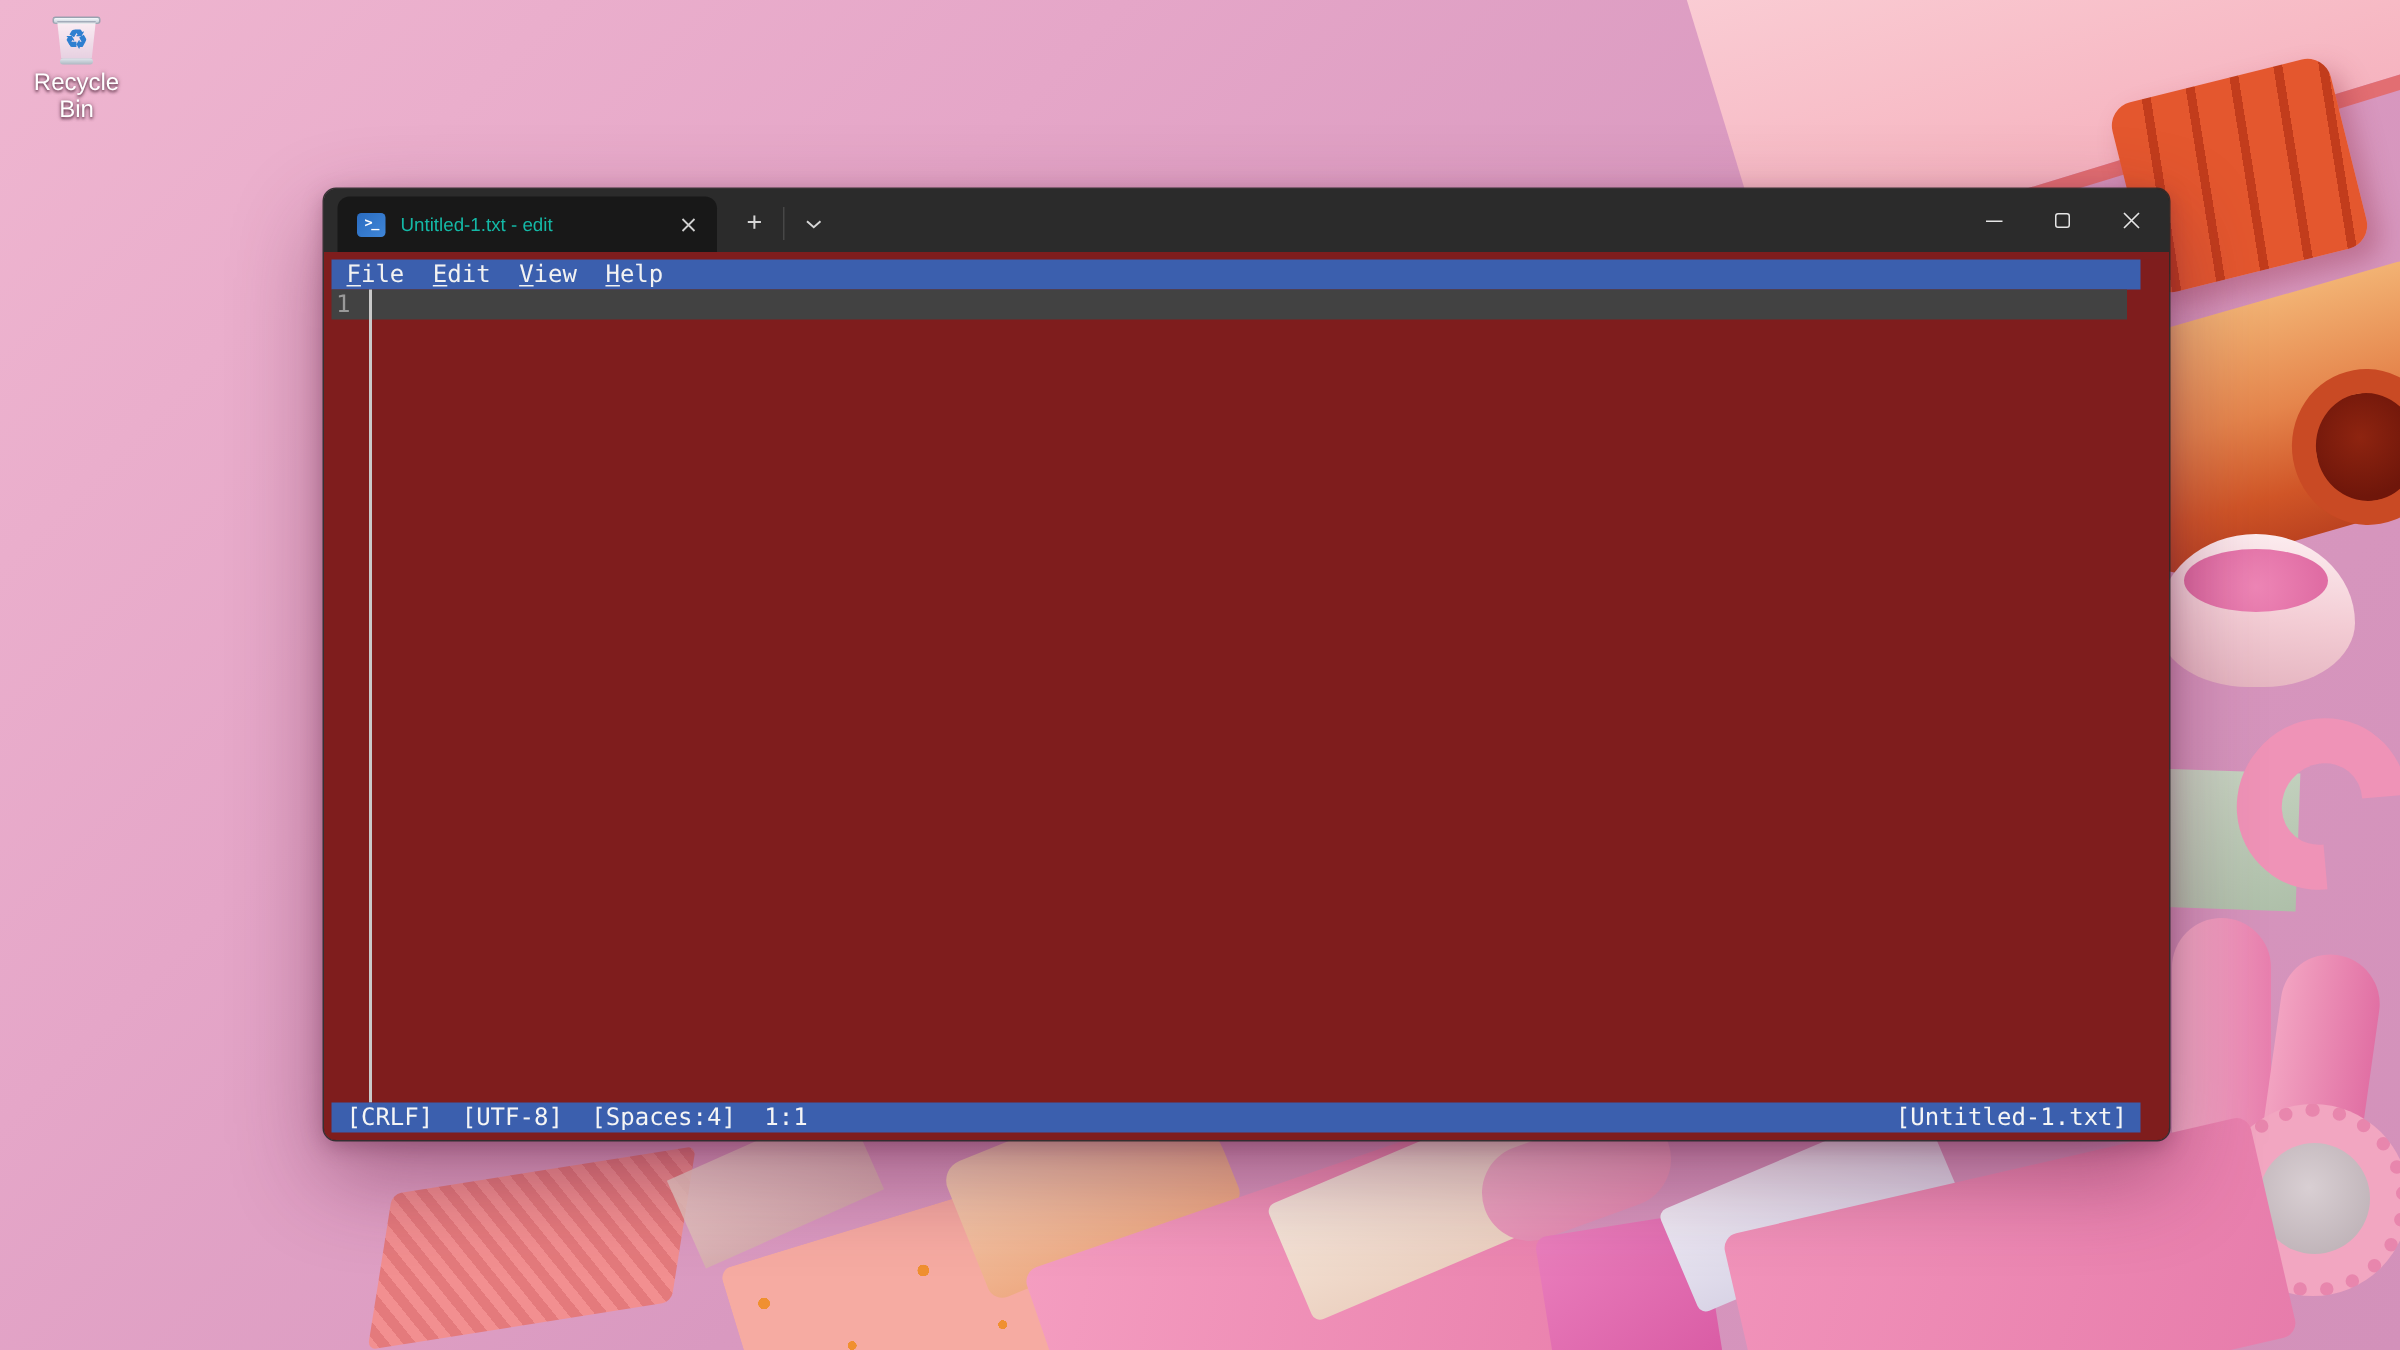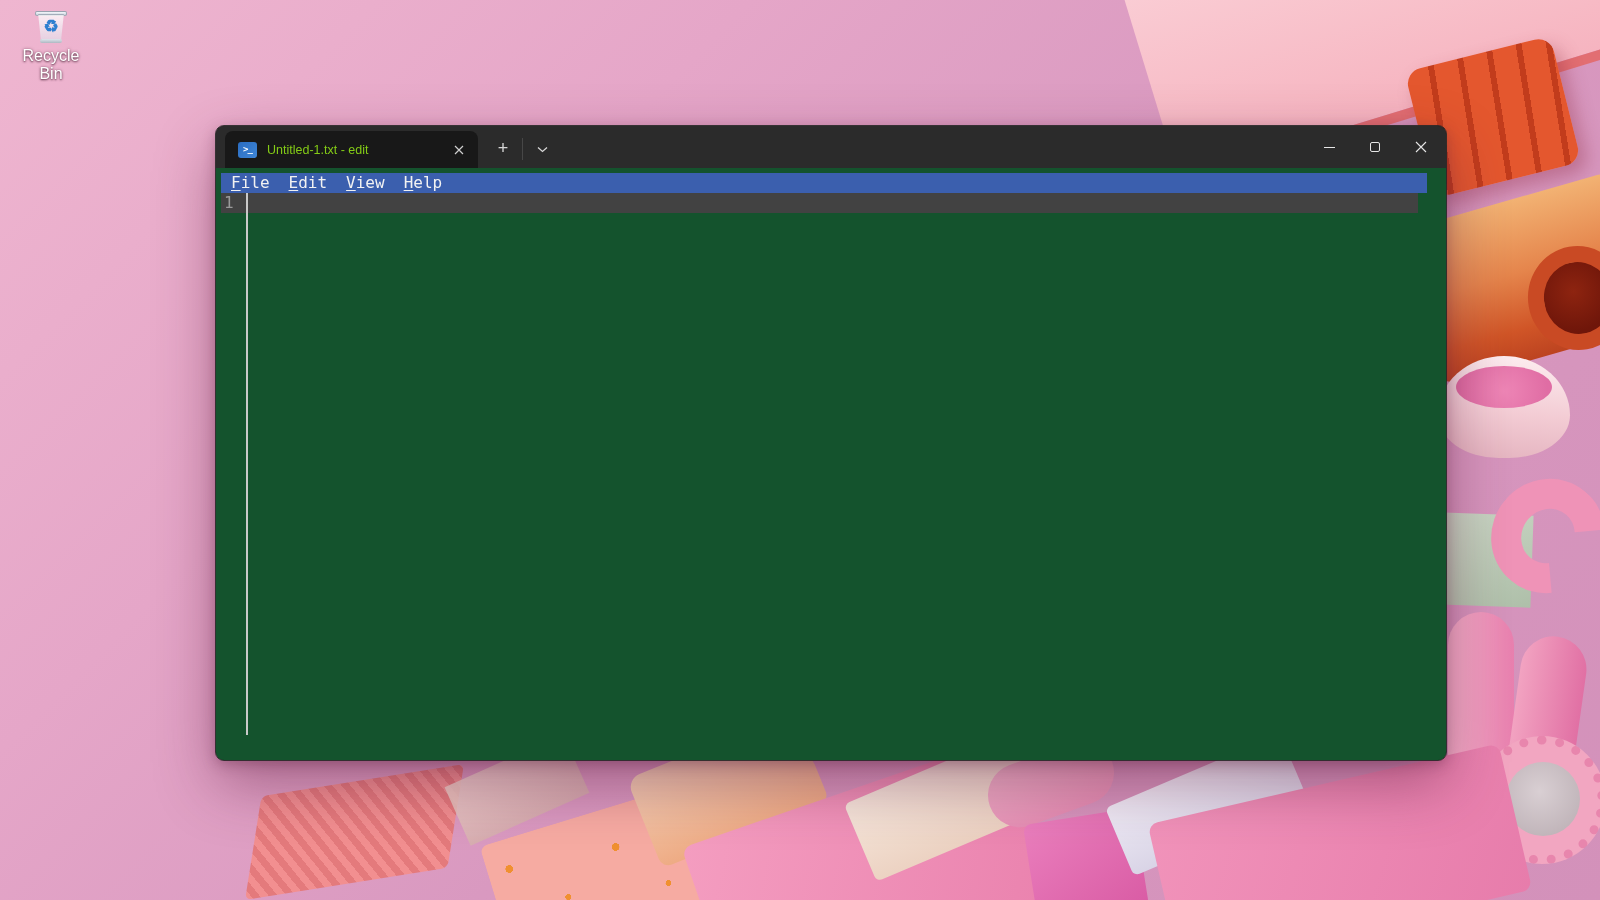--- a/index.html
+++ b/index.html
@@ -101,37 +101,37 @@
     outline:1px solid rgba(40,40,40,.9); }
   .titlebar { position:absolute; left:0; top:0; right:0; height:42px;
     background:#2b2b2b; border-radius:8px 8px 0 0; }
   .tab { position:absolute; left:9px; top:5px; width:253px; height:37px;
     background:#181818; border-radius:8px 8px 0 0;
     display:flex; align-items:center; padding:0 8px 0 13px; }
   .ps-icon { width:19px; height:16px; border-radius:3px; flex:0 0 auto;
     background:linear-gradient(135deg,#2a6cc0,#3f86d8);
     color:#fff; font-family:"DejaVu Sans Mono",monospace; font-size:9px; font-weight:bold;
     line-height:15px; text-align:center; letter-spacing:-1px; }
-  .tab-title { margin-left:10px; font-size:12.5px; color:#84cc16; white-space:nowrap;
+  .tab-title { margin-left:10px; font-size:12.5px; color:#14b8a6; white-space:nowrap;
     overflow:hidden; flex:1 1 auto; }
   .tab-close { width:22px; height:22px; border-radius:4px; flex:0 0 auto;
     display:flex; align-items:center; justify-content:center; color:#cfcfcf; }
   .tab-close svg, .chev svg { display:block; }
   .newtab { position:absolute; left:272px; top:8px; width:30px; height:30px; border-radius:4px;
     color:#d6d6d6; font-size:18px; font-weight:300; text-align:center; line-height:28px; }
   .tab-sep { position:absolute; left:306px; top:12px; width:1px; height:22px; background:#474747; }
   .chev { position:absolute; left:312px; top:8px; width:28px; height:30px; border-radius:4px;
     display:flex; align-items:center; justify-content:center; color:#d6d6d6; }
   .win-controls { position:absolute; right:2px; top:0; height:42px; display:flex; }
   .wc-btn { width:46px; height:42px; display:flex; align-items:center; justify-content:center; }
   .wc-min-glyph { width:11px; height:1px; background:#e6e6e6; }
   .wc-max-glyph { width:10px; height:10px; border:1px solid #e6e6e6; border-radius:2px; }
 
   .content { position:absolute; left:0; top:42px; right:0; bottom:0;
-    background:#14532d; border-radius:0 0 8px 8px; overflow:hidden;
+    background:#7f1d1d; border-radius:0 0 8px 8px; overflow:hidden;
     font-family:"DejaVu Sans Mono","Liberation Mono",monospace; font-size:16px;padding-left:45px; }
 
   .menubar { position:absolute; left:5px; top:5px; width:1206px; height:20px;
     background:#3b5fae; color:#f2f2f2; line-height:20px;
     display:flex; padding-left:10px; }
   .menu-item { margin-right:19px; white-space:pre; }
   .menu-item .mnemonic { text-decoration:underline; text-underline-offset:2px; }
 
   .editor { position:absolute; left:0; top:25px; width:100%; height:542px; }
   .cur-line { position:absolute; left:5px; top:0; width:1197px; height:20px; background:#424242; }
@@ -226,17 +226,24 @@
         <div class="menu-item"><span class="mnemonic">V</span><span>iew</span></div>
         <div class="menu-item"><span class="mnemonic">H</span><span>elp</span></div>
       </div>
 
       <div class="editor">
         <div class="cur-line"></div>
         <div class="line-num">1</div>
         <div class="caret-line"></div>
       </div>
 
+      <div class="statusbar">
+        <div class="status-item">[CRLF]</div>
+        <div class="status-item">[UTF-8]</div>
+        <div class="status-item">[Spaces:4]</div>
+        <div class="status-item">1:1</div>
+        <div class="status-right">[Untitled-1.txt]</div>
+      </div>
 
     </div>
   </div>
 
 </div>
 
 </body></html>

